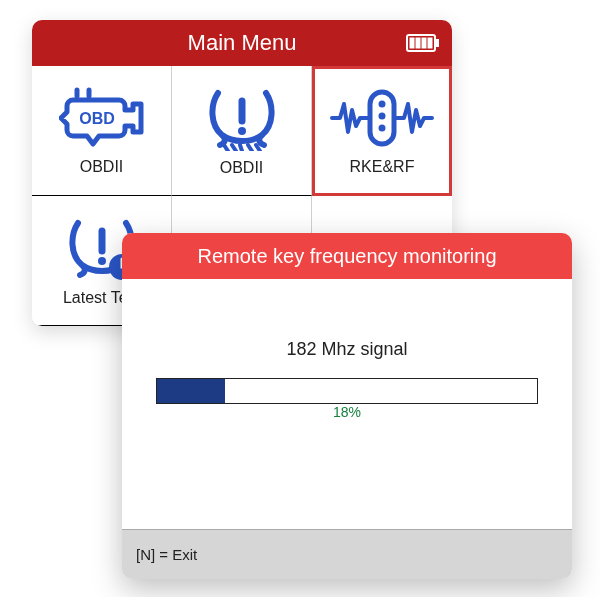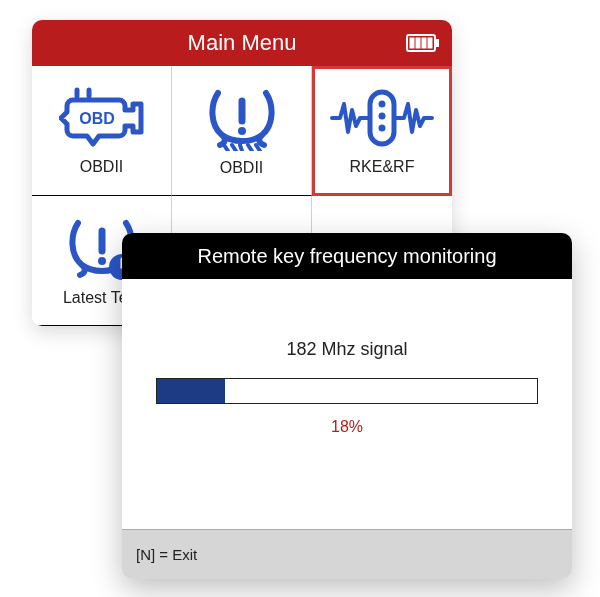--- a/index.html
+++ b/index.html
@@ -70,21 +70,21 @@
   .device-front {
     position: absolute;
     left: 122px; top: 233px;
     width: 450px;
     background: #fff;
     border-radius: 10px;
     box-shadow: 0 10px 30px rgba(0,0,0,0.25);
     overflow: hidden;
   }
   .front-header {
-    background: #000000;
+    background: #ef4444;
     color: #fff;
     height: 46px;
     display: flex;
     align-items: center;
     justify-content: center;
     font-size: 20px;
   }
   .front-body {
     padding: 60px 34px 26px 34px;
     min-height: 250px;
@@ -101,23 +101,22 @@
     border: 1px solid #222;
     background: #fff;
     position: relative;
   }
   .progress-fill {
     position: absolute;
     left: 0; top: 0; bottom: 0;
     background: #1c3b84;
   }
   .percent-label {
-    margin-top: 14px;
-    font-size: 16px;
-    color: #b91c1c;
+    font-size: 14px;
+    color: #15803d;
   }
   .footer-bar {
     background: #d6d6d6;
     border-top: 1px solid #aaa;
     padding: 16px 14px;
     font-size: 15px;
     color: #222;
     text-align: left;
   }
 

